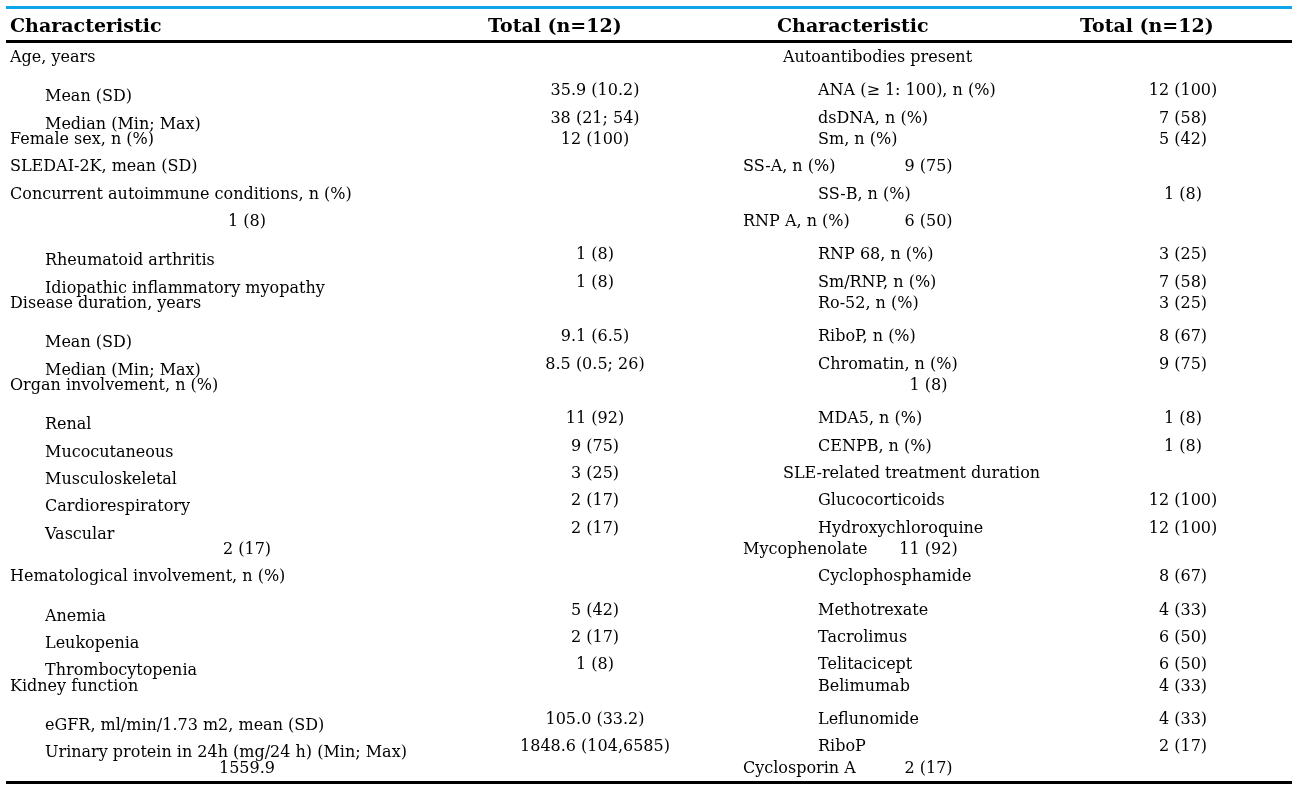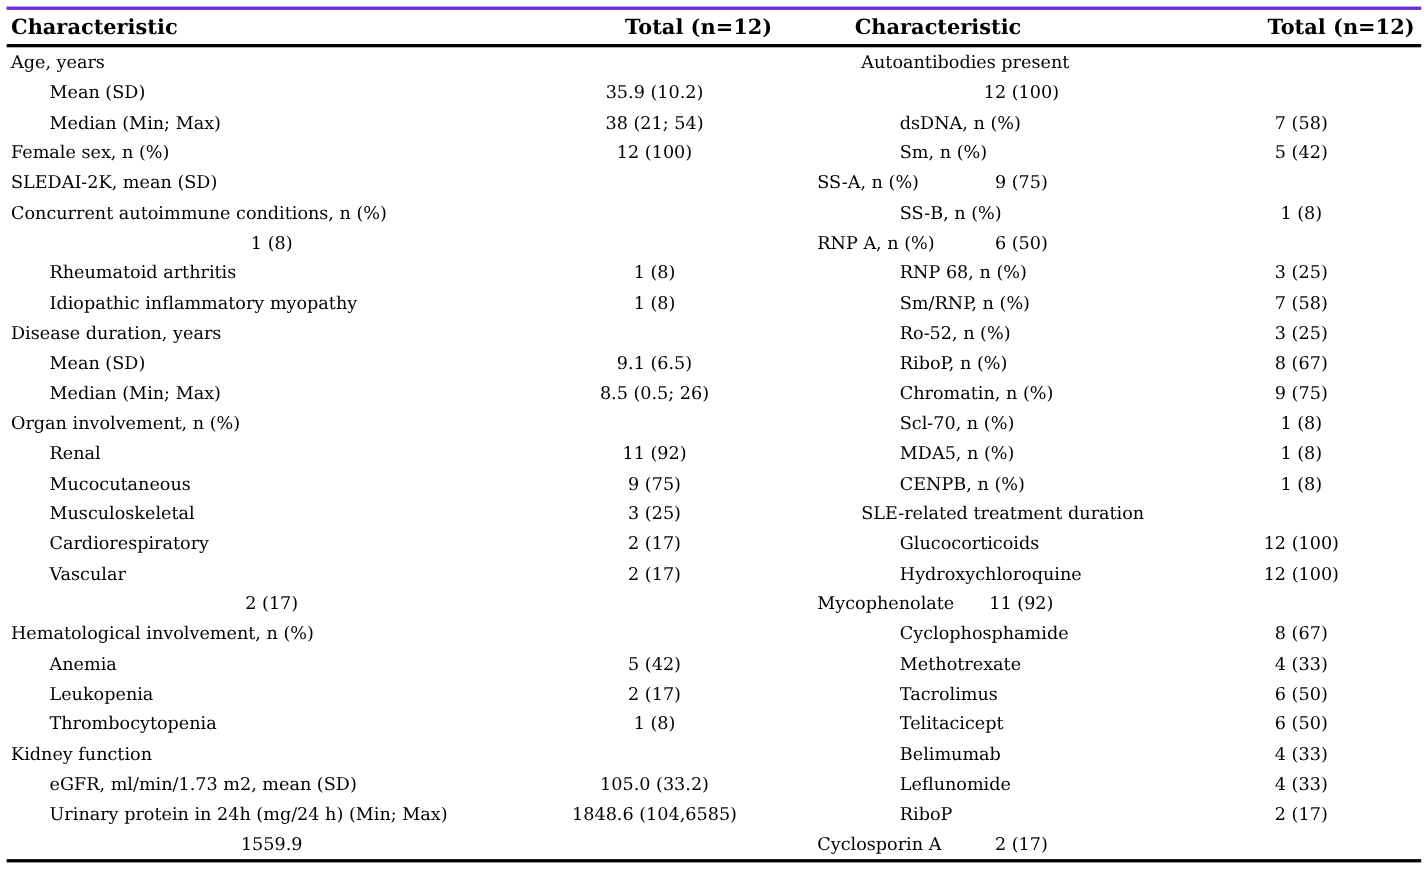--- a/index.html
+++ b/index.html
@@ -14,55 +14,55 @@
     background: #ffffff;
     color: #000000;
     font-family: "DejaVu Serif", "Liberation Serif", serif;
     overflow: hidden;
   }
   .table {
     position: absolute;
     left: 6px;
     top: 6px;
     width: 1286px;
-    border-top: 3px solid #6d28d9;
+    border-top: 3px solid #0ea5e9;
     border-bottom: 3px solid #000000;
   }
   .header-row {
     display: grid;
     grid-template-columns: 482px 214px 75px 303px 206px;
     height: 31px;
     align-items: center;
     border-bottom: 3px solid #000000;
   }
   .hcell {
     font-weight: bold;
     font-size: 19px;
     white-space: nowrap;
   }
   .hcell.char-l { padding-left: 4px; text-align: left; }
   .hcell.char-r { padding-left: 0px; text-align: left; }
-  .hcell.val    { text-align: right; }
+  .hcell.val    { text-align: left; }
   .tbody {
     display: block;
   }
   .body-row {
     display: grid;
     grid-template-columns: 482px 214px 75px 303px 206px;
     height: 27.33px;
     align-items: center;
   }
   .cell {
     font-size: 16px;
     line-height: 27.33px;
     white-space: nowrap;
     overflow: visible;
   }
   .cell.char-l { padding-left: 4px; }
-  .cell.char-l.indent { padding-left: 39px; }
+  .cell.char-l.indent { padding-left: 39px; margin-top: 12px; }
   .cell.char-r { padding-left: 6px; }
   .cell.char-r.indent { padding-left: 41px; }
   .cell.val { text-align: center; }
 </style>
 </head>
 <body>
 
 <div class="page">
   <div class="table">
 
@@ -80,20 +80,21 @@
     <div class="cell val"></div>
     <div class="cell"></div>
     <div class="cell char-r">Autoantibodies present</div>
     <div class="cell val"></div>
   </div>
 
   <div class="body-row">
     <div class="cell char-l indent">Mean (SD)</div>
     <div class="cell val">35.9 (10.2)</div>
     <div class="cell"></div>
+    <div class="cell char-r indent">ANA (≥ 1: 100), n (%)</div>
     <div class="cell val">12 (100)</div>
   </div>
 
   <div class="body-row">
     <div class="cell char-l indent">Median (Min; Max)</div>
     <div class="cell val">38 (21; 54)</div>
     <div class="cell"></div>
     <div class="cell char-r indent">dsDNA, n (%)</div>
     <div class="cell val">7 (58)</div>
   </div>
@@ -165,21 +166,20 @@
     <div class="cell val">8.5 (0.5; 26)</div>
     <div class="cell"></div>
     <div class="cell char-r indent">Chromatin, n (%)</div>
     <div class="cell val">9 (75)</div>
   </div>
 
   <div class="body-row">
     <div class="cell char-l">Organ involvement, n (%)</div>
     <div class="cell val"></div>
     <div class="cell"></div>
-    <div class="cell char-r indent">Scl-70, n (%)</div>
     <div class="cell val">1 (8)</div>
   </div>
 
   <div class="body-row">
     <div class="cell char-l indent">Renal</div>
     <div class="cell val">11 (92)</div>
     <div class="cell"></div>
     <div class="cell char-r indent">MDA5, n (%)</div>
     <div class="cell val">1 (8)</div>
   </div>

